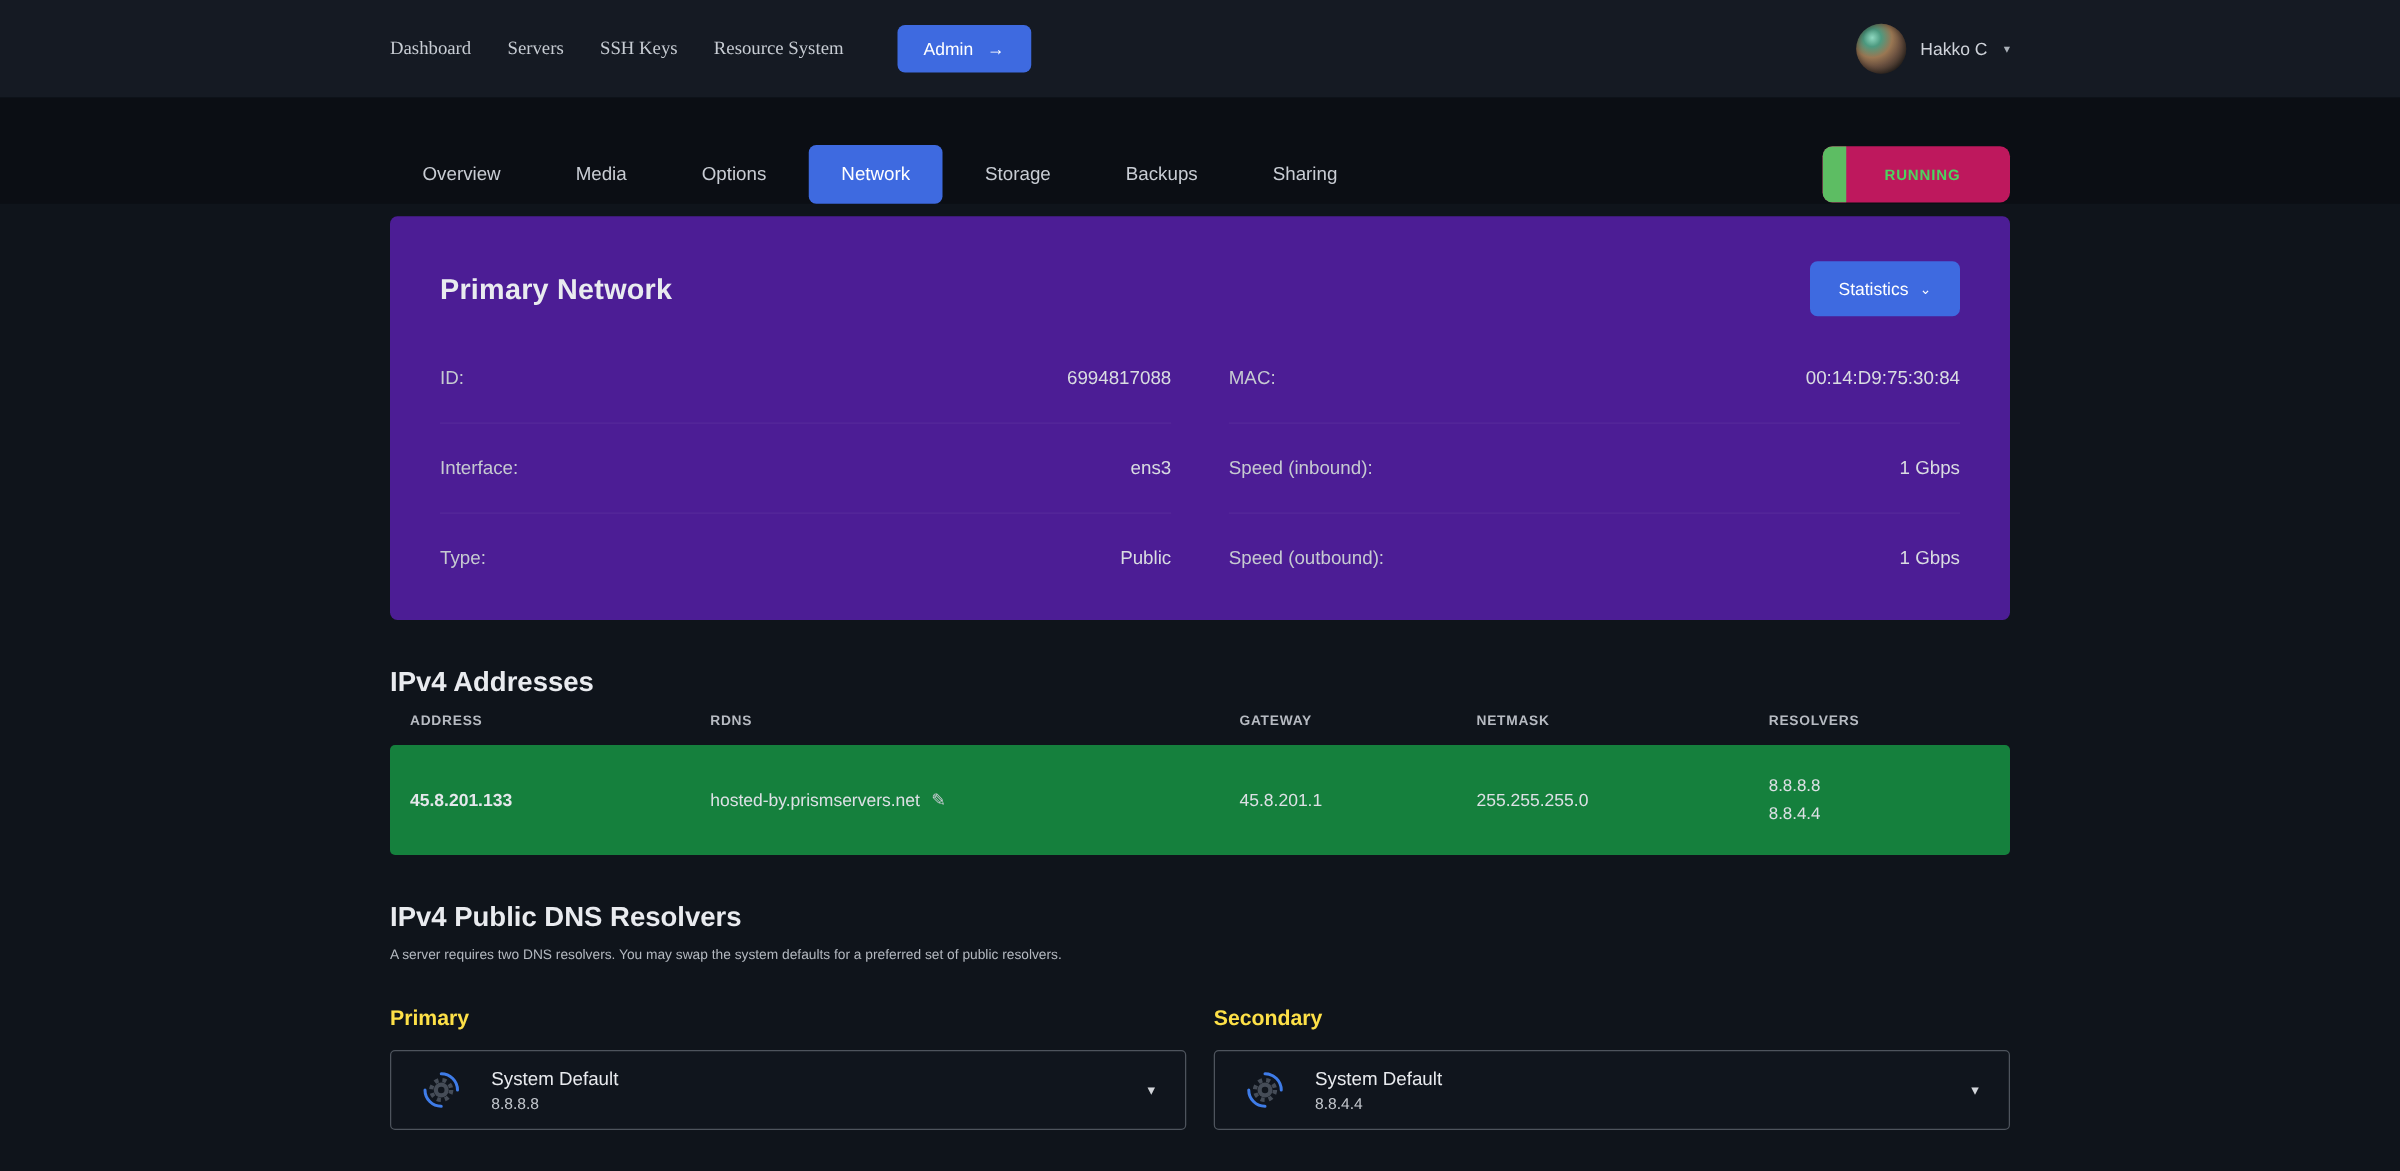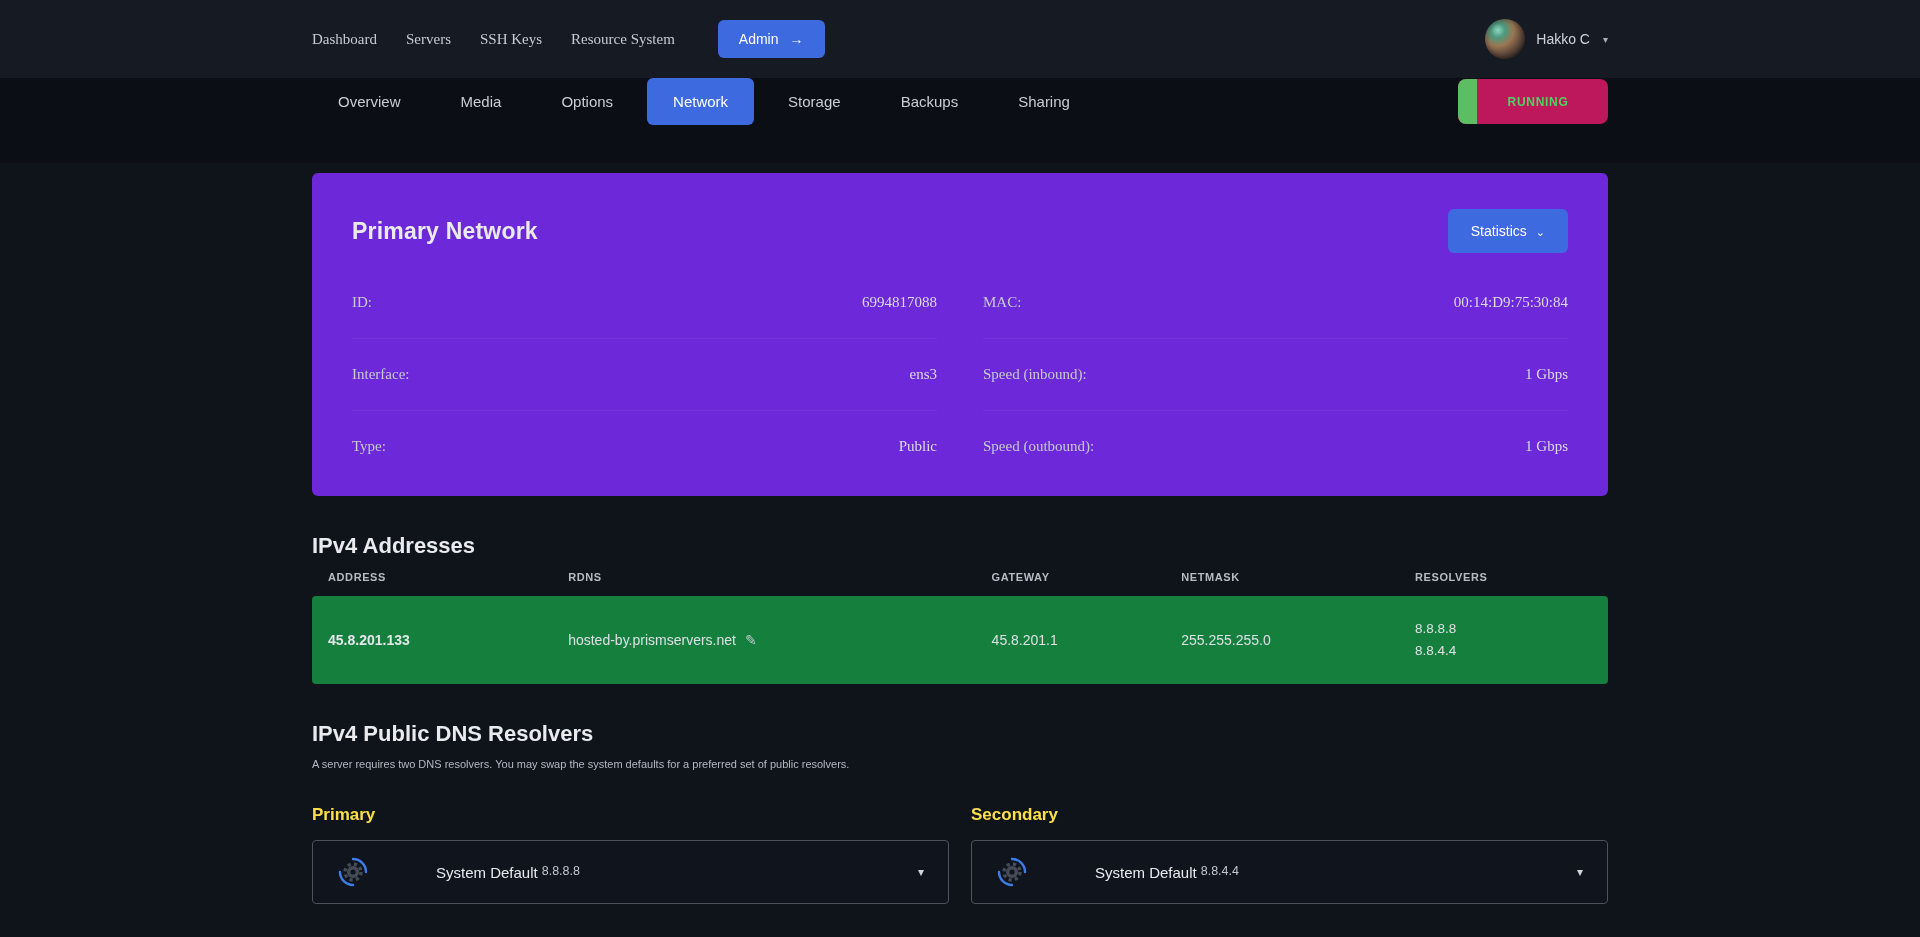--- a/index.html
+++ b/index.html
@@ -23,56 +23,56 @@
   .user-menu { margin-left: auto; display: flex; align-items: center; gap: 11px; cursor: pointer; }
   .avatar {
     width: 40px; height: 40px; border-radius: 50%;
     background: radial-gradient(circle at 32% 28%, #8fd8c0 0%, #4d9a80 18%, #9a7753 40%, #6b5140 58%, #2c2622 82%, #15130f 100%);
     box-shadow: inset 0 0 6px rgba(0,0,0,.5);
   }
   .user-name { color: #cfd3da; font-size: 14px; }
   .user-caret { color: #aab0b8; font-size: 10px; margin-left: 2px; }
 
   
-  .tabstrip { height: 85px; background: #0b0e14; display: flex; align-items: flex-start; }
+  .tabstrip { height: 85px; background: #0b0e14; display: flex; align-items: flex-end; }
   .tabstrip-inner { display: flex; align-items: center; }
   .tabs { display: flex; align-items: center; gap: 8px; }
   .tab {
     padding: 15px 26px; color: #c9cdd4; font-size: 15px; border-radius: 6px;
     cursor: pointer; white-space: nowrap;
   }
   .tab.active { background: #3e6ae0; color: #ffffff; }
   .status-badge {
     margin-left: auto; width: 150px; height: 45px; background: #be185d;
     border-radius: 8px; position: relative; display: flex; align-items: center; overflow: hidden;
   }
   .status-strip { position: absolute; left: 0; top: 0; bottom: 0; width: 19px; background: #5dbd63; }
   .status-text {
     flex: 1; text-align: center; color: #4cd45f; font-weight: 700;
     font-size: 12px; letter-spacing: 0.7px; padding-left: 10px;
   }
 
   
   .main { }
   .card {
-    background: #6d28d9; border-radius: 6px; margin-top: 10px;
+    background: #4c1d95; border-radius: 6px; margin-top: 10px;
     padding: 36px 40px 14px 40px;
   }
   .card-header { display: flex; justify-content: space-between; align-items: center; margin-bottom: 14px; }
   .card-title { font-size: 23px; font-weight: 700; color: #e9ebef; letter-spacing: 0.2px; }
   .stats-btn {
     background: #3e6ae0; color: #ffffff; border: none; border-radius: 6px;
     padding: 14px 23px; font-size: 14px; display: inline-flex; align-items: center;
     gap: 9px; cursor: pointer; font-family: inherit; text-align: center;
   }
   .btn-caret { font-size: 11px; line-height: 1; position: relative; top: 1px; }
   .fields-grid { display: grid; grid-template-columns: 1fr 1fr; column-gap: 46px; }
   .field {
     display: flex; justify-content: space-between; align-items: flex-end;
-    padding: 27px 0; border-top: 1px solid rgba(255,255,255,0.055); font-size: 15px; font-family: Liberation Serif, serif;
+    padding: 27px 0; border-top: 1px solid rgba(255,255,255,0.055); font-size: 15px;
   }
   .field:nth-child(1), .field:nth-child(2) { border-top: none; }
   .field-label { color: #c6cad1; }
   .field-value { color: #d9dce1; }
 
   
   .section-title { font-size: 22px; font-weight: 700; color: #e9ebef; margin-top: 37px; }
   .tbl-header { display: flex; padding: 0 16px; margin-top: 12px; }
   .tbl-header .th {
     font-size: 11px; font-weight: 700; color: #b7bbc2; letter-spacing: 0.6px;
@@ -94,21 +94,21 @@
 
   
   .section-desc { font-size: 11px; color: #b4b9c0; margin-top: 11px; }
   .dns-grid { display: grid; grid-template-columns: 1fr 1fr; column-gap: 22px; }
   .dns-label { font-size: 17px; font-weight: 700; color: #fde047; margin-top: 35px; }
   .select-row { margin-top: 15px; }
   .select-box {
     border: 1px solid #4e545d; border-radius: 4px; height: 64px; background: #10151d;
     display: flex; align-items: center; padding: 0 24px; gap: 24px; cursor: pointer;
   }
-  .select-text { display: flex; flex-direction: row; gap: 4px; margin-left: 43px; }
+  .select-text { display: flex; flex-direction: column; gap: 4px; }
   .select-title { font-size: 15px; color: #e8eaee; }
   .select-sub { font-size: 12.5px; color: #c3c7cd; }
   .select-caret { margin-left: auto; color: #d2d5da; font-size: 12px; }
   .dns-icon { flex: 0 0 auto; display: flex; }
 </style>
 </head>
 <body>
 
 <header class="topnav">
   <div class="container topnav-inner">

